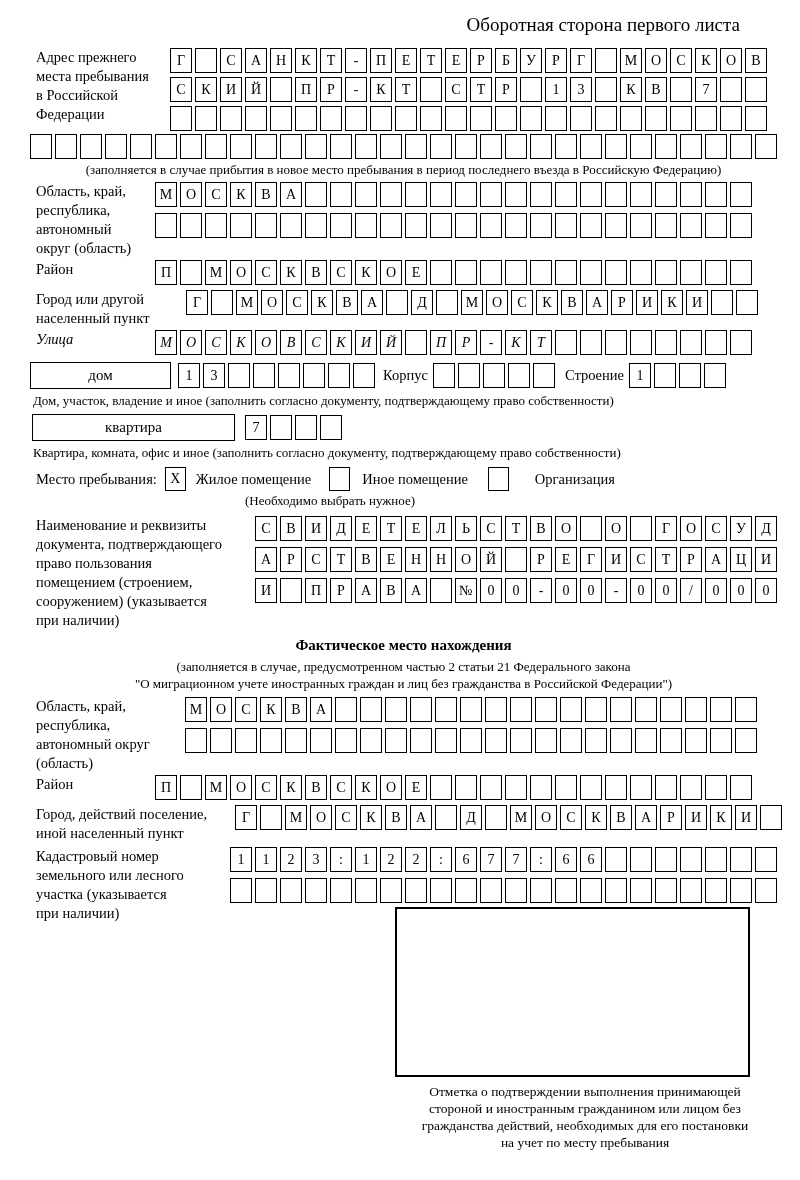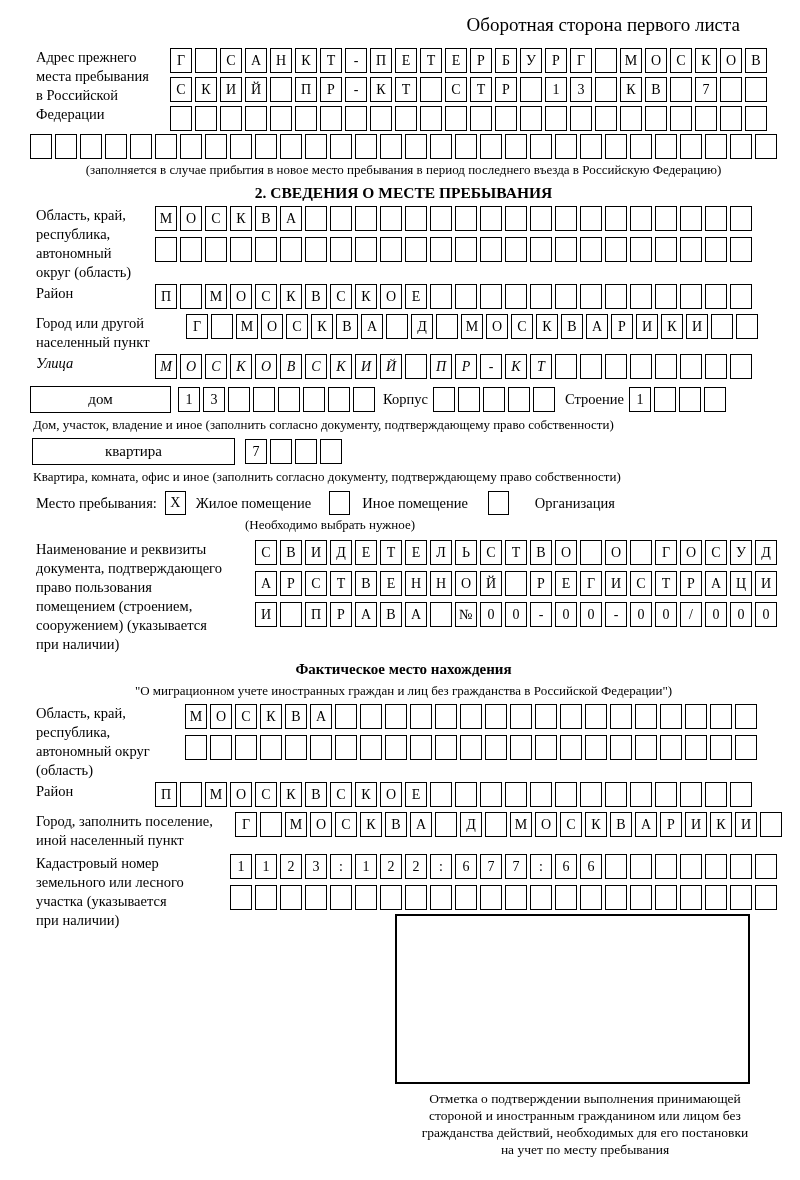--- a/index.html
+++ b/index.html
@@ -160,21 +160,20 @@
       <span class="cell"></span>
       <span class="cell"></span>
       <span class="cell"></span>
       <span class="cell"></span>
       <span class="cell"></span>
       <span class="cell"></span>
       <span class="cell"></span>
     </div>
   <div class="note center" style="margin-top:2px;">(заполняется в случае прибытия в новое место пребывания в период последнего въезда в Российскую Федерацию)</div>
 
-  <div class="sectitle" style="margin-top:5px;">2. СВЕДЕНИЯ О МЕСТЕ ПРЕБЫВАНИЯ</div>
 
   <div class="frow" style="margin-top:4px;">
     <div class="lbl w119">
       <div>Область, край,</div>
       <div>республика,</div>
       <div>автономный</div>
       <div>округ (область)</div>
     </div>
     <div class="cellrows">
       <div class="cells">
@@ -453,20 +452,21 @@
           <span class="cell">/</span>
           <span class="cell">0</span>
           <span class="cell">0</span>
           <span class="cell">0</span>
         </div>
     </div>
   </div>
 
   <div class="sectitle" style="margin-top:6px;font-size:15px;">Фактическое место нахождения</div>
   <div class="note center" style="margin-top:3px;">
+    <div>(заполняется в случае, предусмотренном частью 2 статьи 21 Федерального закона</div>
     <div>"О миграционном учете иностранных граждан и лиц без гражданства в Российской Федерации")</div>
   </div>
 
   <div class="frow" style="margin-top:5px;">
     <div class="lbl w149">
       <div>Область, край,</div>
       <div>республика,</div>
       <div>автономный округ</div>
       <div>(область)</div>
     </div>
@@ -549,21 +549,21 @@
         <span class="cell"></span>
         <span class="cell"></span>
         <span class="cell"></span>
         <span class="cell"></span>
         <span class="cell"></span>
       </div>
   </div>
 
   <div class="frow" style="margin-top:5px;">
     <div class="lbl w199">
-      <div>Город, заполнить поселение,</div>
+      <div>Город, действий поселение,</div>
       <div>иной населенный пункт</div>
     </div>
     <div class="cells">
         <span class="cell">Г</span>
         <span class="cell"></span>
         <span class="cell">М</span>
         <span class="cell">О</span>
         <span class="cell">С</span>
         <span class="cell">К</span>
         <span class="cell">В</span>

